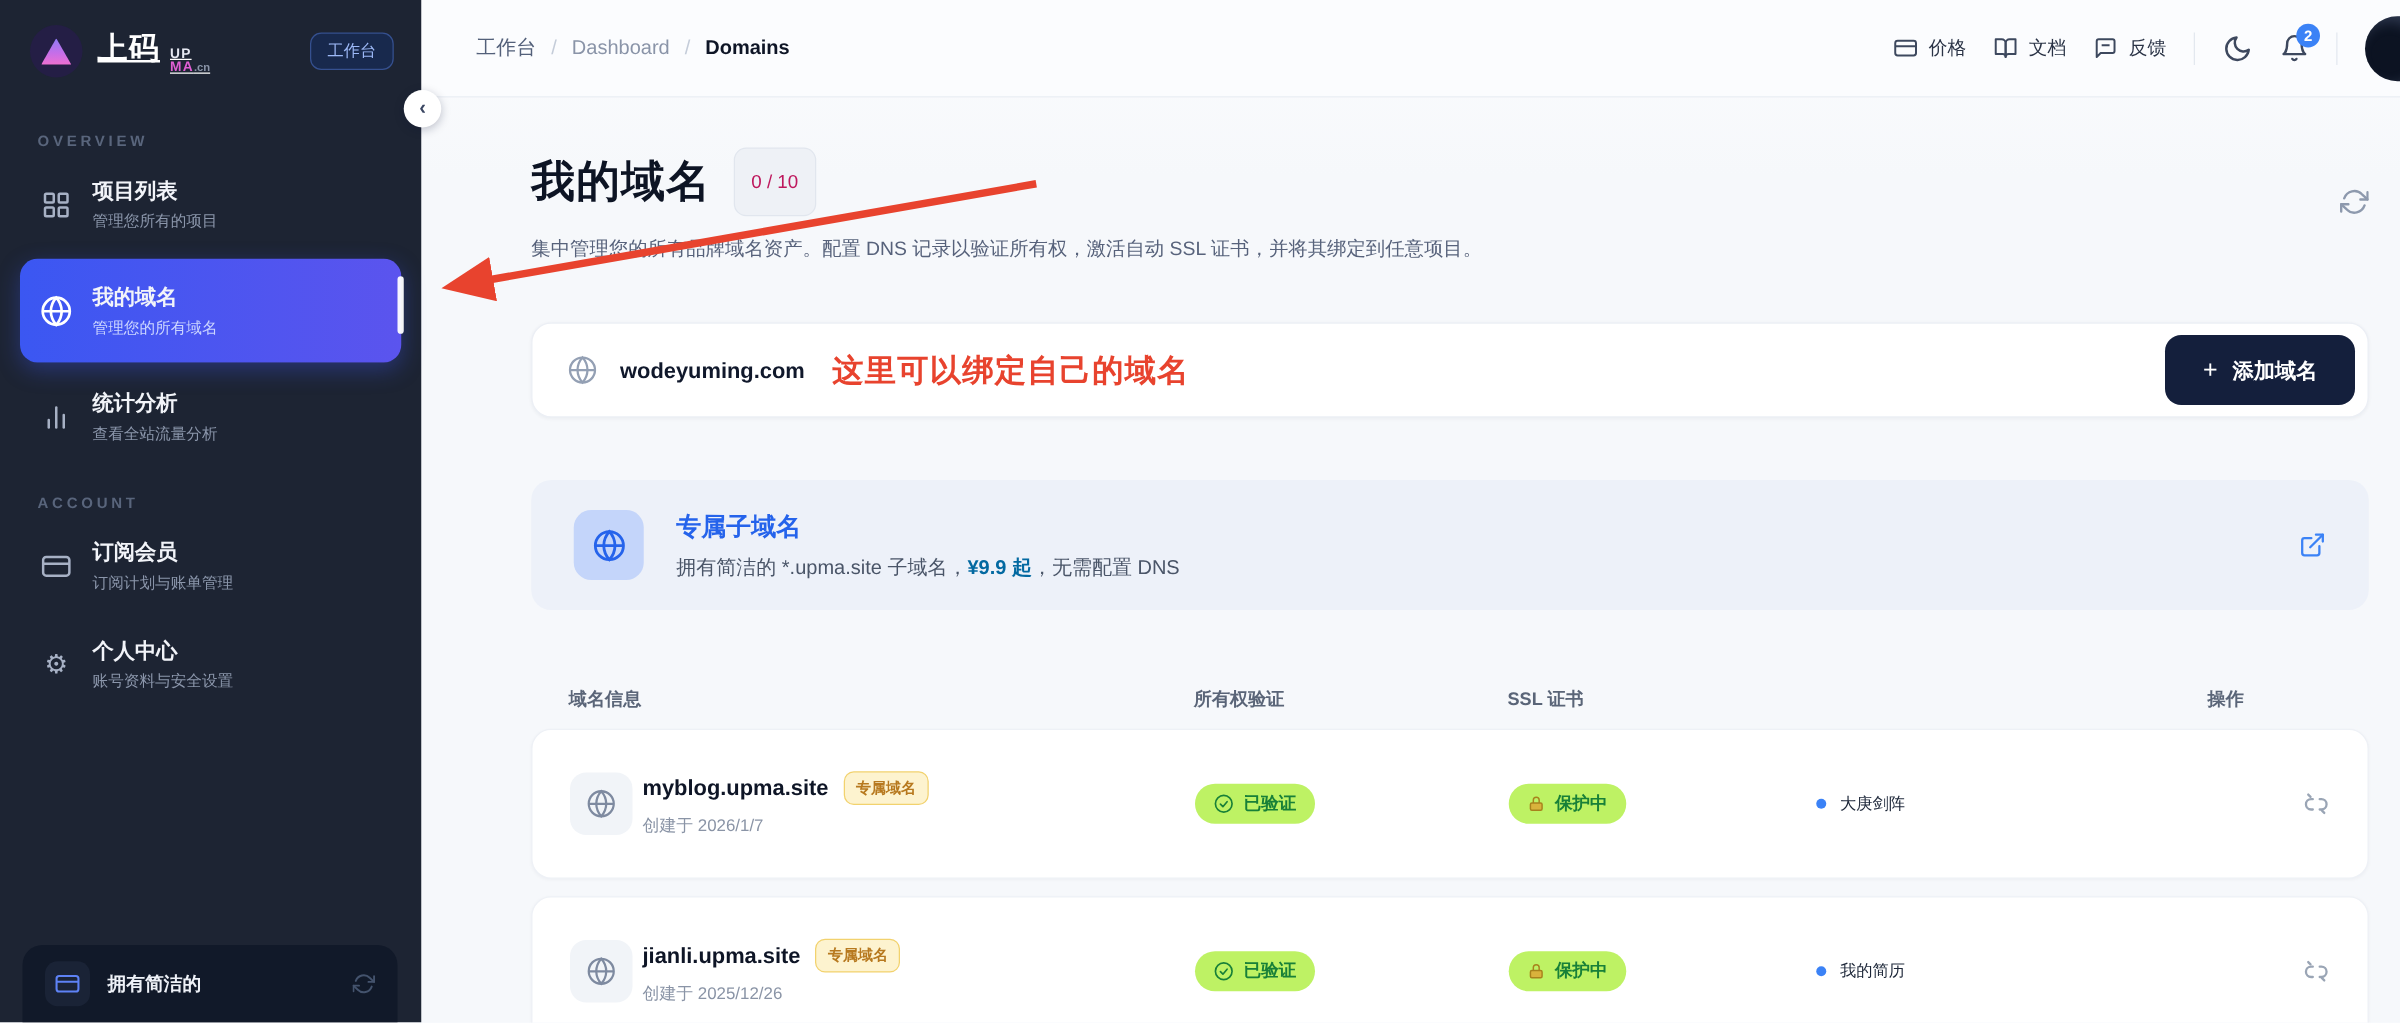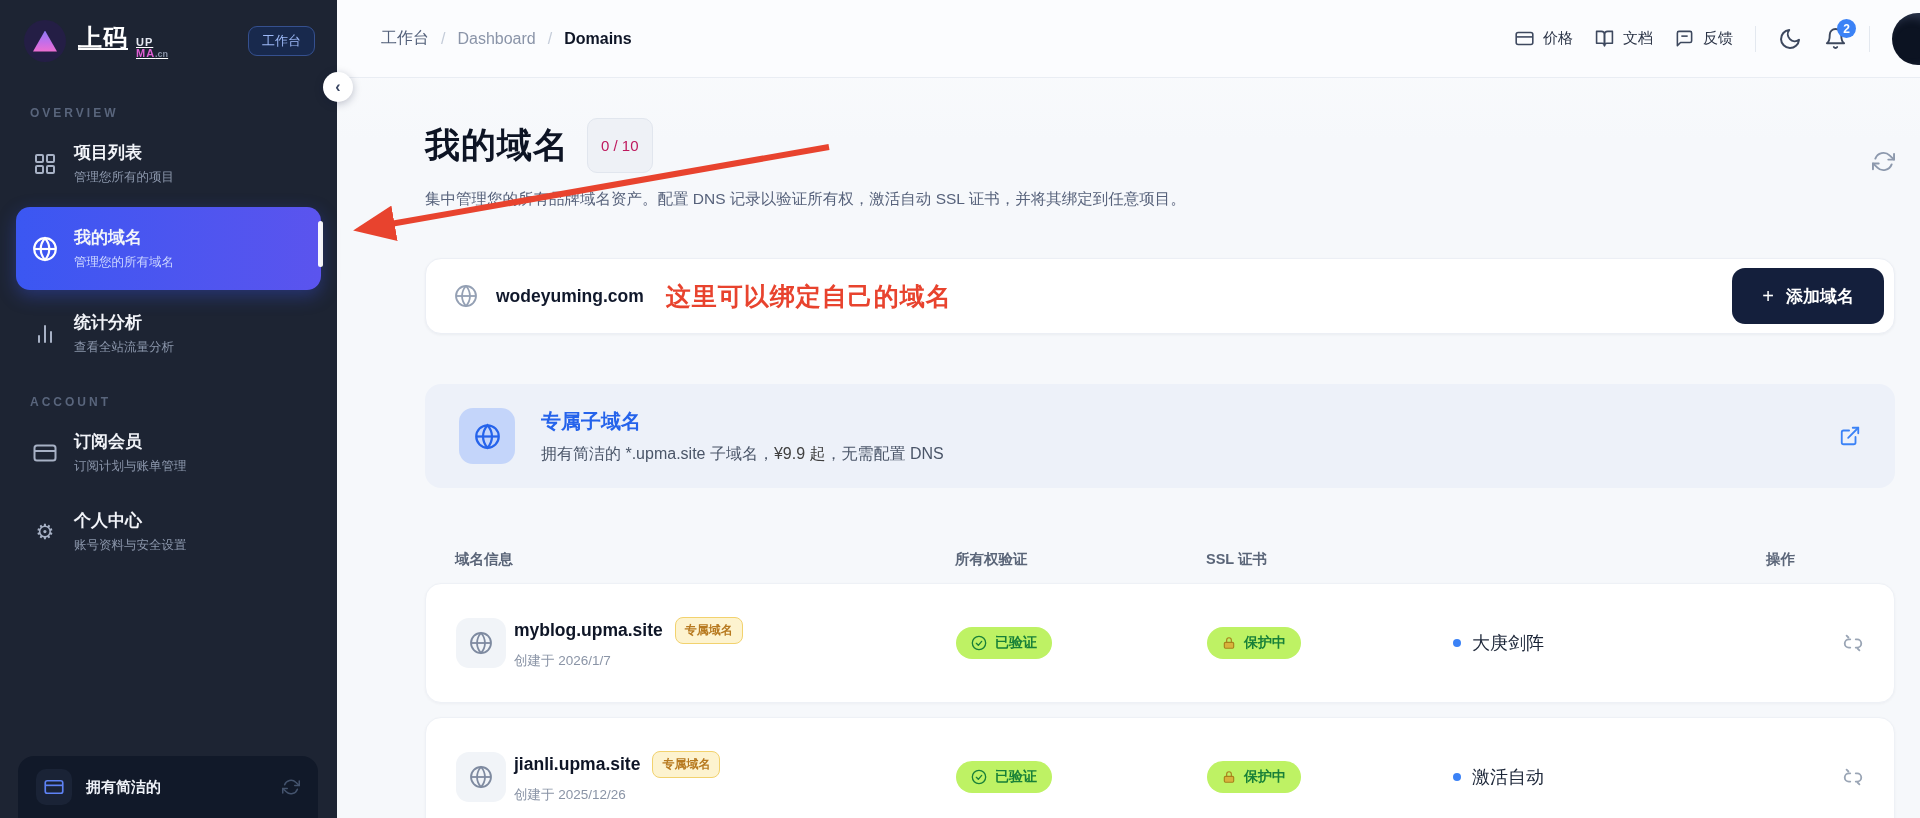--- a/index.html
+++ b/index.html
@@ -64,36 +64,36 @@
   .domain-input { margin-left:18px; font-size:17.5px; font-weight:600; color:#10182b; cursor:text; }
   .red-note { margin-left:22px; font-size:25px; font-weight:700; color:#e8432e; letter-spacing:1px; }
   .add-btn { margin-left:auto; height:56px; background:#141f3c; color:#fff; border:none; border-radius:13px; padding:0 30px; font-size:17px; font-weight:600; display:flex; align-items:center; gap:12px; cursor:pointer; font-family:inherit; }
   .add-btn .plus { font-size:20px; font-weight:400; }
 
   .promo { margin-top:50px; height:104px; background:#edf1f9; border-radius:16px; display:flex; align-items:center; padding:0 34px; }
   .promo-iconbox { width:56px; height:56px; border-radius:14px; background:#c4d5fa; color:#2563eb; display:flex; align-items:center; justify-content:center; }
   .promo-text { margin-left:26px; }
   .promo-title { font-size:20px; font-weight:700; color:#2563eb; }
   .promo-desc { margin-top:9px; font-size:16px; color:#4a5568; }
-  .promo-desc .hl { color:#404040; font-weight:400; }
+  .promo-desc .hl { color:#0369a1; font-weight:700; }
   .promo-link { margin-left:auto; color:#3b82f6; cursor:pointer; }
 
   .tgrid { display:grid; grid-template-columns:500px 251px 246px 1fr 70px; align-items:center; padding:0 30px; }
   .thead { margin-top:62px; font-size:14.5px; font-weight:700; color:#5a6578; }
   .thead .ops-h { text-align:right; }
   .row-card { margin-top:14px; background:#fff; border:1px solid #eef1f6; border-radius:16px; box-shadow:0 1px 3px rgba(20,30,60,.04); height:120px; }
   .cell-domain { display:flex; align-items:center; }
   .d-iconbox { width:50px; height:50px; border-radius:13px; background:#f1f4f8; color:#7e8aa0; display:flex; align-items:center; justify-content:center; flex:0 0 50px; }
   .d-text { margin-left:8px; }
   .d-line1 { display:flex; align-items:center; gap:12px; }
   .d-name { font-size:17.5px; font-weight:800; color:#0e1526; }
   .d-badge { font-size:12px; font-weight:600; color:#b7791f; background:#fdf3cf; border:1px solid #f2d26e; border-radius:8px; padding:4px 9px; }
   .d-created { margin-top:8px; font-size:13.5px; color:#8a94a6; }
   .pill { display:inline-flex; align-items:center; gap:8px; background:#bef264; color:#188038; font-size:14px; font-weight:700; border-radius:999px; padding:7px 15px; }
-  .proj { display:flex; align-items:center; gap:11px; font-size:18px; color:#1c2638; font-weight:500; }
+  .proj { display:flex; align-items:center; gap:11px; font-size:13px; color:#1c2638; font-weight:500; }
   .proj-dot { width:8px; height:8px; border-radius:50%; background:#3b82f6; }
   .cell-ops { display:flex; justify-content:flex-end; color:#9aa5b5; }
   .cell-ops svg { cursor:pointer; }
 
   .arrow-overlay { position:absolute; left:0; top:0; width:1920px; height:818px; pointer-events:none; z-index:60; }
 </style>
 </head>
 <body>
 
 <aside class="sidebar">
@@ -422,21 +422,21 @@
             <svg width="14" height="14" viewBox="0 0 24 24" fill="#d9b23c" stroke="currentColor" stroke-width="2" stroke-linejoin="round">
                 <rect x="4" y="11" width="16" height="10" rx="2"></rect>
                 <path d="M8 11V7a4 4 0 0 1 8 0v4" fill="none"></path>
               </svg>
           </span>
           <span>保护中</span>
         </span>
       </div>
       <div class="proj">
         <span class="proj-dot"></span>
-        <span>激活自动</span>
+        <span>我的简历</span>
       </div>
       <div class="cell-ops">
         <span>
           <svg width="22" height="22" viewBox="0 0 24 24" fill="none" stroke="currentColor" stroke-width="2" stroke-linecap="round">
               <path d="M9 8H7.5a4.5 4.5 0 0 0 0 9H9"></path>
               <path d="M15 8h1.5a4.5 4.5 0 0 1 0 9H15"></path>
               <line x1="5" y1="4" x2="7" y2="6"></line>
               <line x1="19" y1="20" x2="17" y2="18"></line>
             </svg>
         </span>

